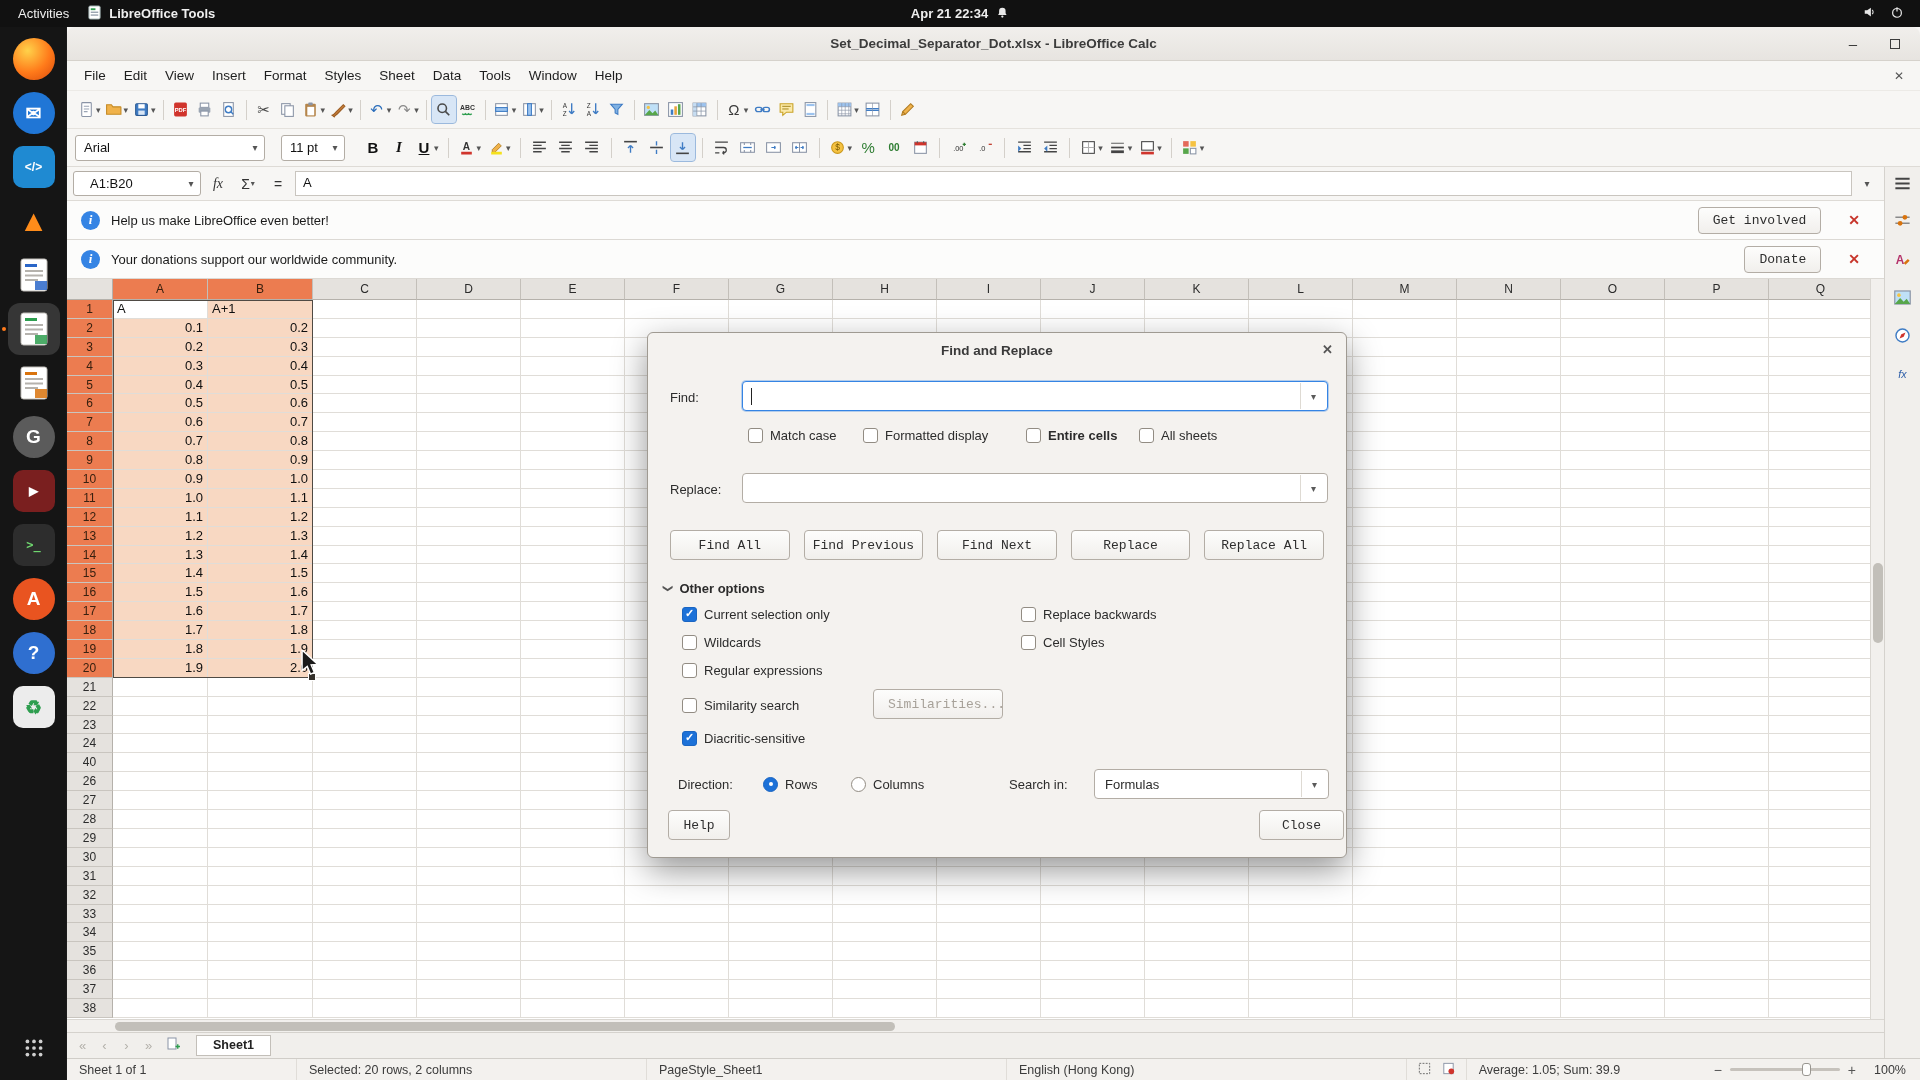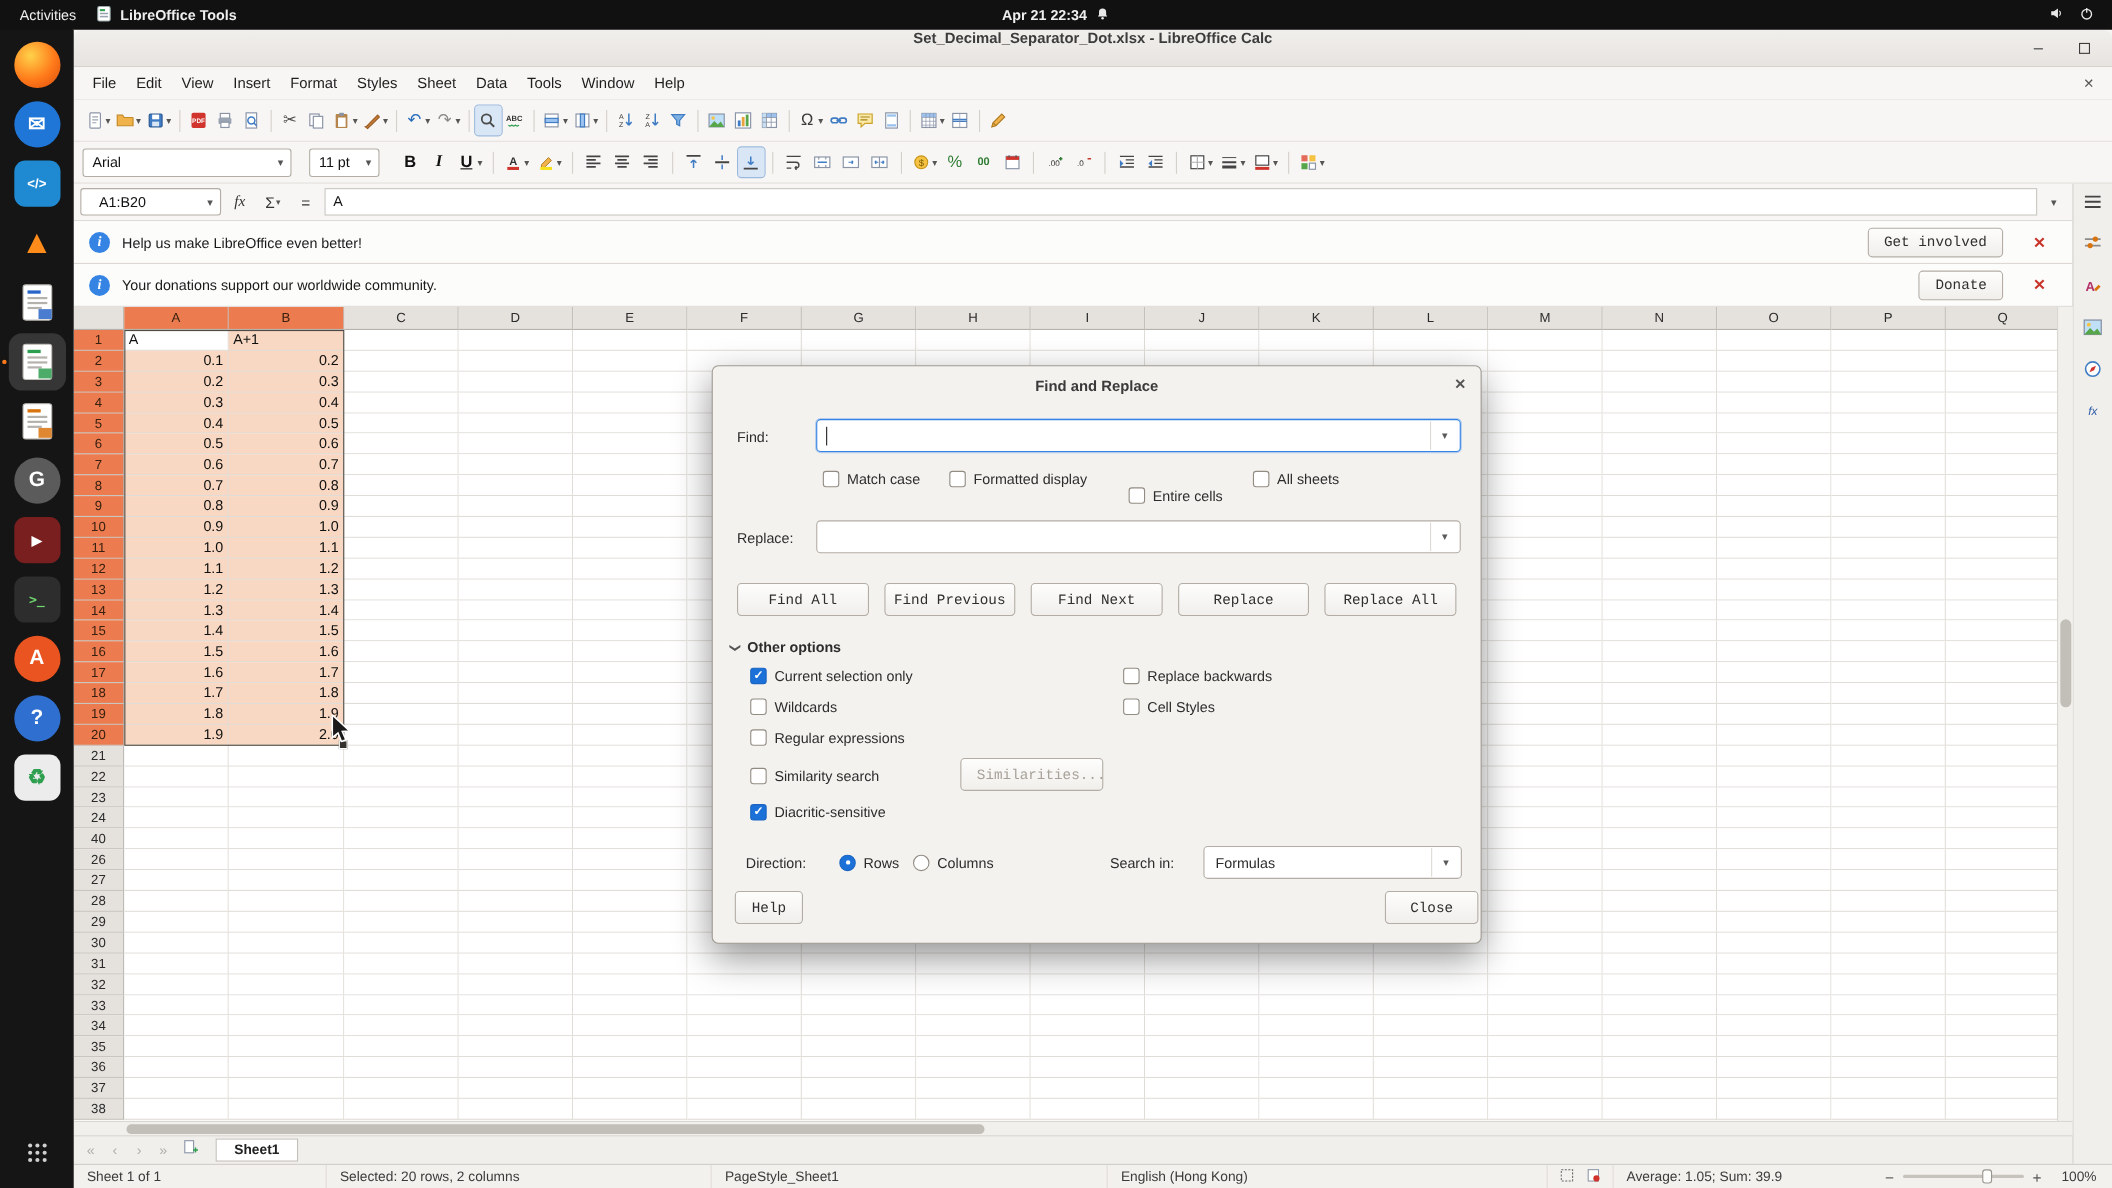--- a/index.html
+++ b/index.html
@@ -15,21 +15,21 @@
 #dock{position:absolute;left:0;top:27px;bottom:0;width:67px;background:rgba(22,22,22,.97);display:flex;flex-direction:column;align-items:center;padding:5px 0;z-index:30}
 .ditem{width:52px;height:52px;border-radius:12px;display:flex;align-items:center;justify-content:center;margin:1px 0;position:relative;flex:none}
 .ditem.running{background:rgba(255,255,255,.14)}
 .ditem.running::before{content:"";position:absolute;left:-6px;top:50%;transform:translateY(-50%);width:4px;height:4px;border-radius:50%;background:#ff7a1a}
 .tile{width:42px;height:42px;display:flex;align-items:center;justify-content:center;color:#fff;font-size:19px;font-weight:bold}
 .circ{border-radius:50%}.sq{border-radius:10px}.plain{background:transparent}
 .dglyph.small{font-size:12px}.dglyph.big{font-size:30px;line-height:1}
 .appgrid{margin-top:auto}
 
 #win{position:absolute;left:67px;top:27px;right:0;bottom:0;display:flex;flex-direction:column;background:#f7f6f4;box-shadow:0 0 0 1px #b9b5af}
-#titlebar{height:34px;background:linear-gradient(#f1efec,#e7e4e0);border-bottom:1px solid #d6d2cc;border-radius:8px 8px 0 0;display:flex;justify-content:center;position:relative;flex:none}
+#titlebar{height:34px;background:linear-gradient(#f1efec,#e7e4e0);border-bottom:1px solid #d6d2cc;border-radius:8px 8px 0 0;display:flex;align-items:center;justify-content:center;position:relative;flex:none}
 .title{font-size:13.5px;font-weight:bold;color:#3c3c3c}
 .winbtns{position:absolute;right:16px;top:0;height:100%;display:flex;align-items:center;gap:24px}
 .winbtn{color:#3c3c3c;font-size:15px;display:flex;align-items:center;justify-content:center;width:18px;height:18px}
 .maxsq{width:10px;height:10px;border:1.4px solid #3c3c3c;display:inline-block}
 #menubar{height:30px;display:flex;align-items:center;background:#f7f6f4;padding:0 8px;border-bottom:1px solid #eceae6;flex:none}
 #menus{display:flex}
 .menu-item{padding:5px 9px;font-size:13.5px;color:#1e1e1e;border-radius:3px}
 .doc-close{margin-left:auto;color:#555;font-size:12px;padding-right:8px}
 #toolbar{height:38px;display:flex;align-items:center;padding:0 8px;background:#f7f6f4;border-bottom:1px solid #e5e2dd;flex:none;overflow:hidden}
 #formatbar{height:38px;display:flex;align-items:center;padding:0 8px;gap:16px;background:#f7f6f4;border-bottom:1px solid #dedbd6;flex:none;overflow:hidden}
@@ -1703,21 +1703,21 @@
     <button class="btn dhelp">Help</button>
     <button class="btn dclosebtn">Close</button>
   <label class="opt" style="left: 100px; top: 60px;">
         <span class="cb"></span>
         <span>Match case</span>
       </label>
       <label class="opt" style="left: 215px; top: 60px;">
         <span class="cb"></span>
         <span>Formatted display</span>
       </label>
-      <label class="opt" style="left: 378px; top: 75px;">
+      <label class="opt" style="left: 378px; top: 60px; font-weight: bold;">
         <span class="cb"></span>
         <span>Entire cells</span>
       </label>
       <label class="opt" style="left: 491px; top: 60px;">
         <span class="cb"></span>
         <span>All sheets</span>
       </label>
       <label class="opt" style="left: 34px; top: 239px;">
         <span class="cb on"></span>
         <span>Current selection only</span>
@@ -1743,21 +1743,21 @@
         <span>Replace backwards</span>
       </label>
       <label class="opt" style="left: 373px; top: 267px;">
         <span class="cb"></span>
         <span>Cell Styles</span>
       </label>
       <label class="opt" style="left: 115px; top: 409px;">
         <span class="rb on"></span>
         <span>Rows</span>
       </label>
-      <label class="opt" style="left: 182px; top: 409px; justify-content: center;">
+      <label class="opt" style="left: 203px; top: 409px; justify-content: center;">
         <span class="rb"></span>
         <span>Columns</span>
       </label>
     </div>
 </div>
 
 <div id="cursor">
   <svg width="22" height="25" viewBox="0 0 12 14">
       <path d="M1 0l0 11.5 2.9-2.3 1.8 4.3 2.2-.9-1.8-4.2 3.7-.3z" fill="#1a1a1a" stroke="#ffffff" stroke-width="0.8"></path>
     </svg>

